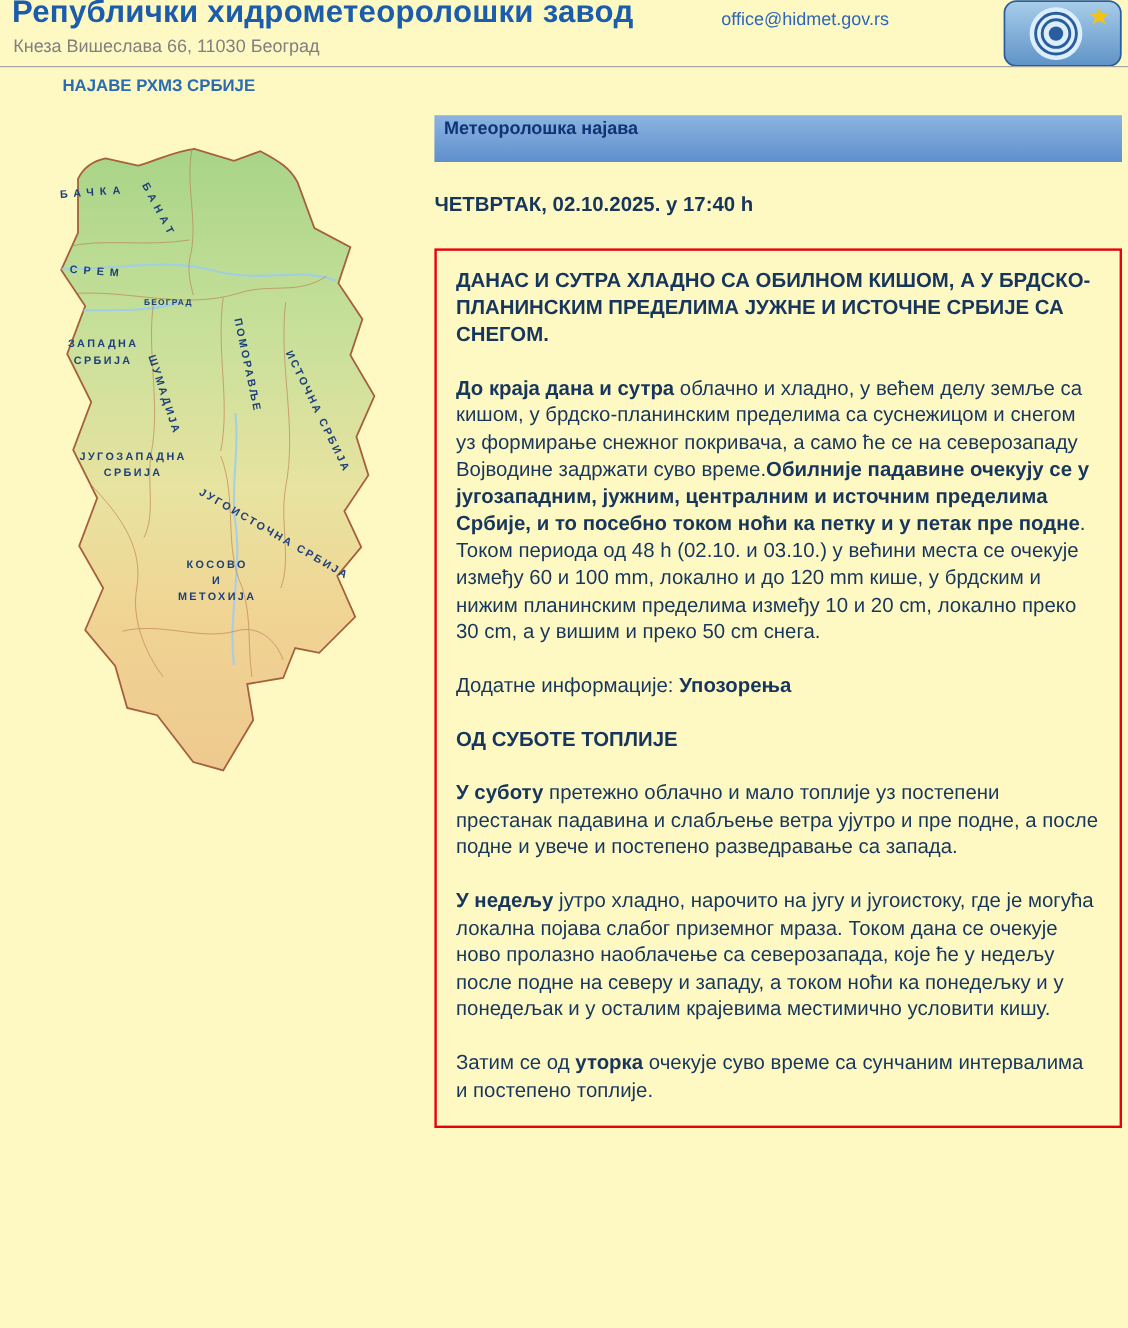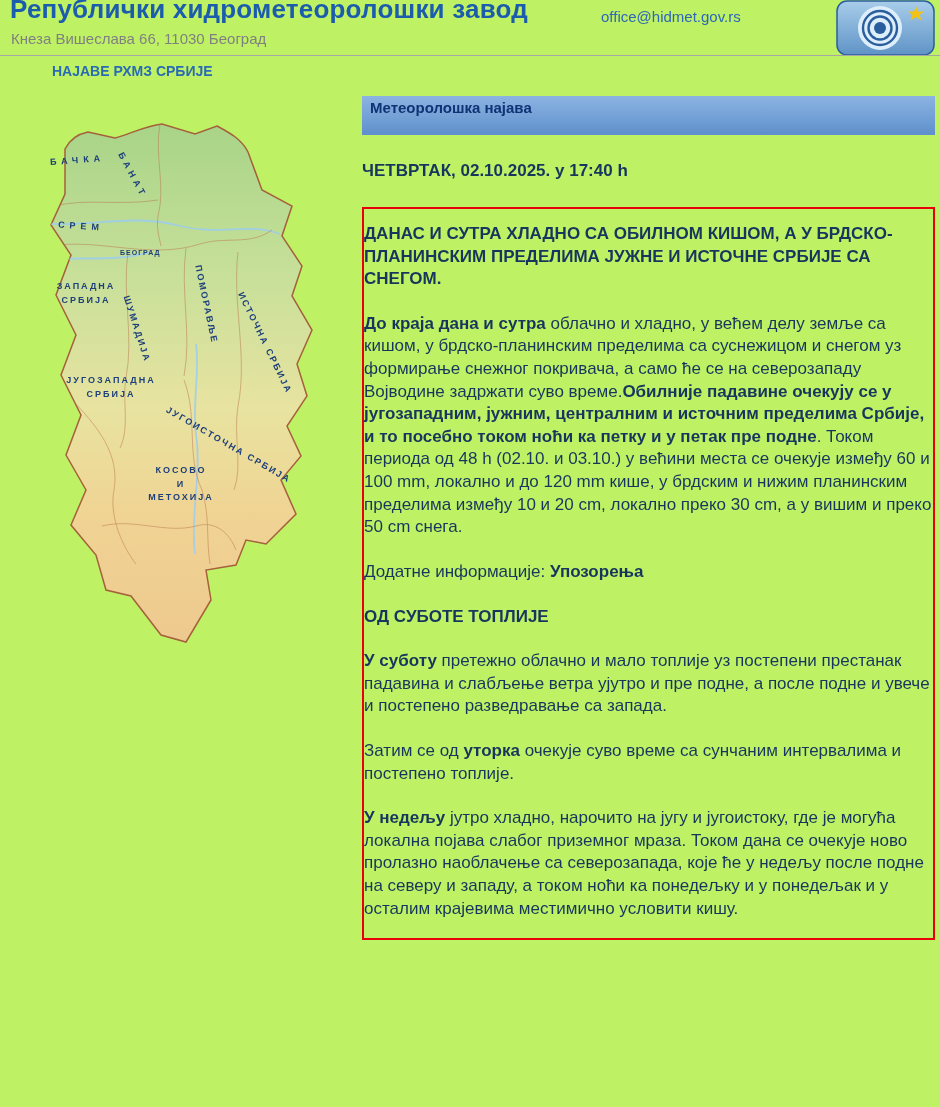--- a/index.html
+++ b/index.html
@@ -1,17 +1,17 @@
 <!DOCTYPE html>
 <html><head>
 <meta charset="utf-8">
 <style>
   html,body{margin:0;padding:0;background:#fff;}
   body{font-family:"Liberation Sans",sans-serif;color:#17365d;}
-  .page{position:relative;width:940px;height:1107px;background:#bef264;overflow:hidden;}
+  .page{position:relative;width:940px;height:1107px;background:#fef9c3;overflow:hidden;}
 
   
   .site-title{position:absolute;left:10px;top:-6px;margin:0;font-size:26px;font-weight:bold;color:#1b5cad;letter-spacing:0.2px;}
   .site-address{position:absolute;left:11px;top:30px;font-size:15px;color:#808080;}
   .email-link{position:absolute;left:601px;top:8px;font-size:15px;color:#2e66b8;text-decoration:none;cursor:pointer;}
   .logo{position:absolute;left:836px;top:0;width:99px;height:56px;}
   .divider{position:absolute;top:55px;left:0;width:940px;height:0;border-top:1px solid #a6a6a6;}
   .nav-label{position:absolute;left:28px;top:63px;font-size:14px;font-weight:bold;color:#2a6cb3;margin-left:24px;}
 
   
@@ -19,21 +19,21 @@
   .map-panel svg{position:absolute;left:0;top:0;}
   .rl{position:absolute;font-size:9px;font-weight:bold;color:#1d3f7a;letter-spacing:2px;
       white-space:pre-line;line-height:1.5;text-align:center;}
 
   
   .main-col{position:absolute;left:362px;top:96px;width:573px;}
   .section-bar{height:39px;box-sizing:border-box;padding:3px 8px 0;
       background:linear-gradient(180deg,#8cb4e2 0%,#5e8fcc 100%);
       color:#0f3375;font-size:15px;font-weight:bold;}
   .date-line{margin-top:26px;font-size:17px;font-weight:bold;color:#17365d;}
-  .alert-box{margin-top:26px;border:2px solid #e8000a;padding:14px 0 18px;
+  .alert-box{margin-top:26px;border:2px solid #e8000a;padding:14px 16px 18px;
       font-size:17px;line-height:1.33;color:#17365d;}
   .alert-box p{margin:0 0 22px;}
   .alert-box p:last-child{margin-bottom:0;}
   .bold{font-weight:bold;}
   .info-link{font-weight:bold;color:#17365d;text-decoration:none;cursor:pointer;}
 </style>
 </head>
 <body>
 
 <div class="page">
@@ -134,22 +134,22 @@
         <span>Додатне информације: </span><a class="info-link">Упозорења</a>
       </p>
 
       <p class="bold">ОД СУБОТЕ ТОПЛИЈЕ</p>
 
       <p>
         <b>У суботу</b><span> претежно облачно и мало топлије уз постепени престанак падавина и слабљење ветра ујутро и пре подне, а после подне и увече и постепено разведравање са запада.</span>
       </p>
 
       <p>
-        <span>Затим се од </span><b>уторка</b><span> очекује суво време са сунчаним интервалима и постепено топлије.</span>
+        <b>У недељу</b><span> јутро хладно, нарочито на југу и југоистоку, где је могућа локална појава слабог приземног мраза. Током дана се очекује ново пролазно наоблачење са северозапада, које ће у недељу после подне на северу и западу, а током ноћи ка понедељку и у понедељак и у осталим крајевима местимично условити кишу.</span>
       </p>
 
       <p>
-        <b>У недељу</b><span> јутро хладно, нарочито на југу и југоистоку, где је могућа локална појава слабог приземног мраза. Током дана се очекује ново пролазно наоблачење са северозапада, које ће у недељу после подне на северу и западу, а током ноћи ка понедељку и у понедељак и у осталим крајевима местимично условити кишу.</span>
+        <span>Затим се од </span><b>уторка</b><span> очекује суво време са сунчаним интервалима и постепено топлије.</span>
       </p>
     </div>
   </div>
 
 </div>
 
 </body></html>

